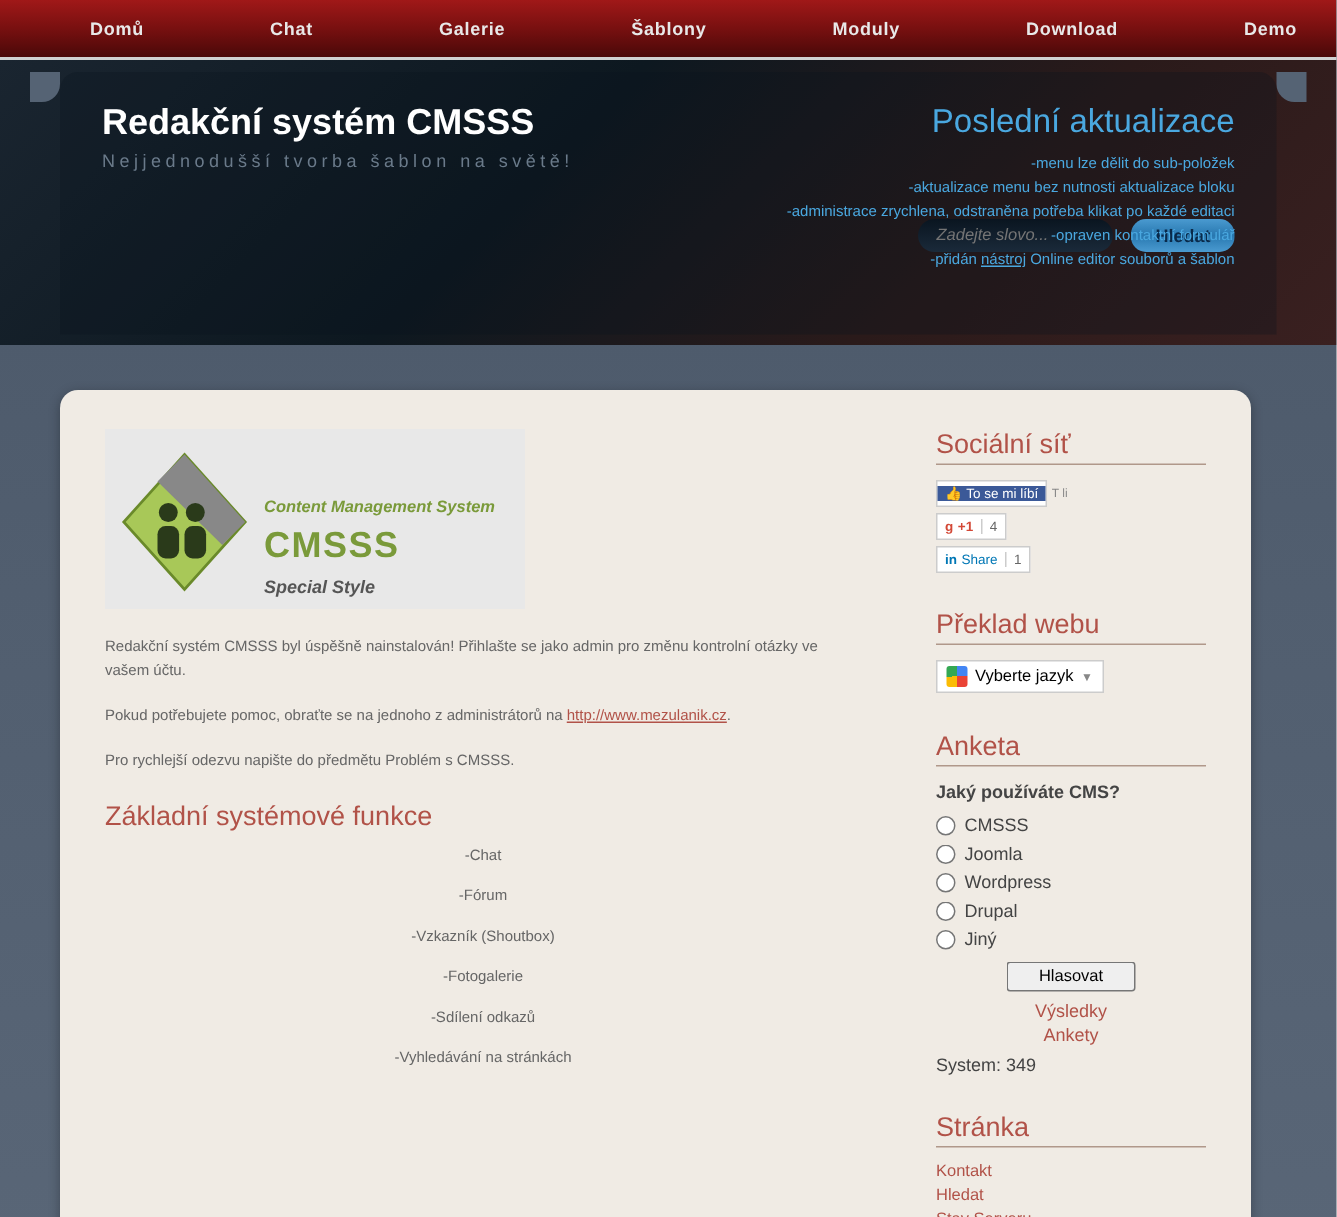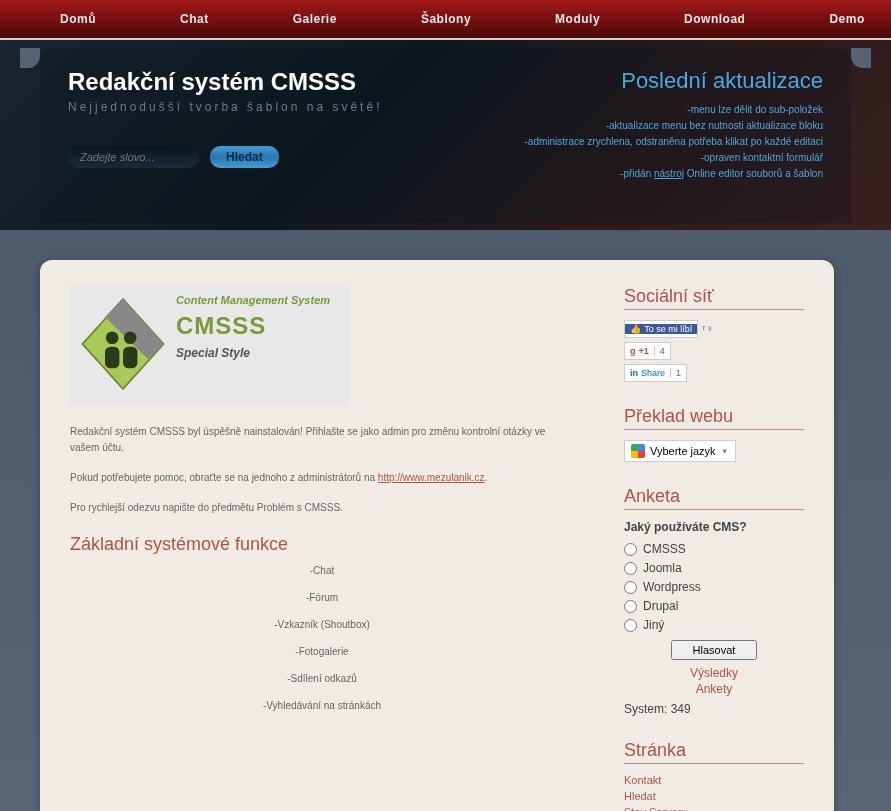--- a/index.html
+++ b/index.html
@@ -63,20 +63,21 @@
 .site-tagline {
   color: #6a7a8a;
   font-size: 12px;
   letter-spacing: 3px;
   margin-bottom: 32px;
 }
 .search-row {
   display: flex;
   align-items: center;
   gap: 12px;
+  justify-content: flex-end;
 }
 .search-input {
   background: linear-gradient(to bottom, #0a1520 0%, #1a2a3a 100%);
   border: none;
   border-radius: 12px;
   padding: 5px 12px;
   color: #88a0b8;
   font-size: 11px;
   width: 130px;
   font-style: italic;
@@ -131,21 +132,21 @@
   color: #b15248;
   font-size: 18px;
   font-weight: normal;
   margin-bottom: 14px;
 }
 .logo-box {
   background: #e8e8e8;
   width: 280px;
   height: 120px;
   display: flex;
-  align-items: flex-start;
+  align-items: flex-end;
   padding: 8px;
   margin-bottom: 18px;
   position: relative;
 }
 .logo-shape {
   position: relative;
   width: 90px;
   height: 100px;
 }
 .logo-shape svg { width: 100%; height: 100%; }

